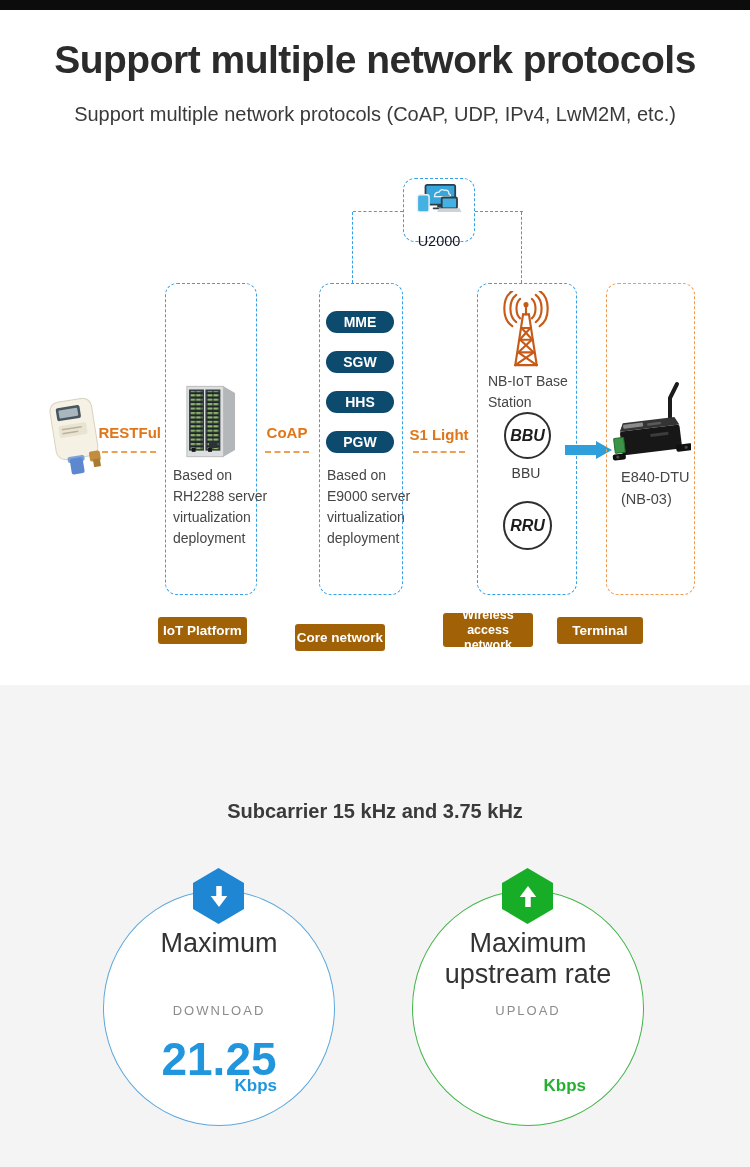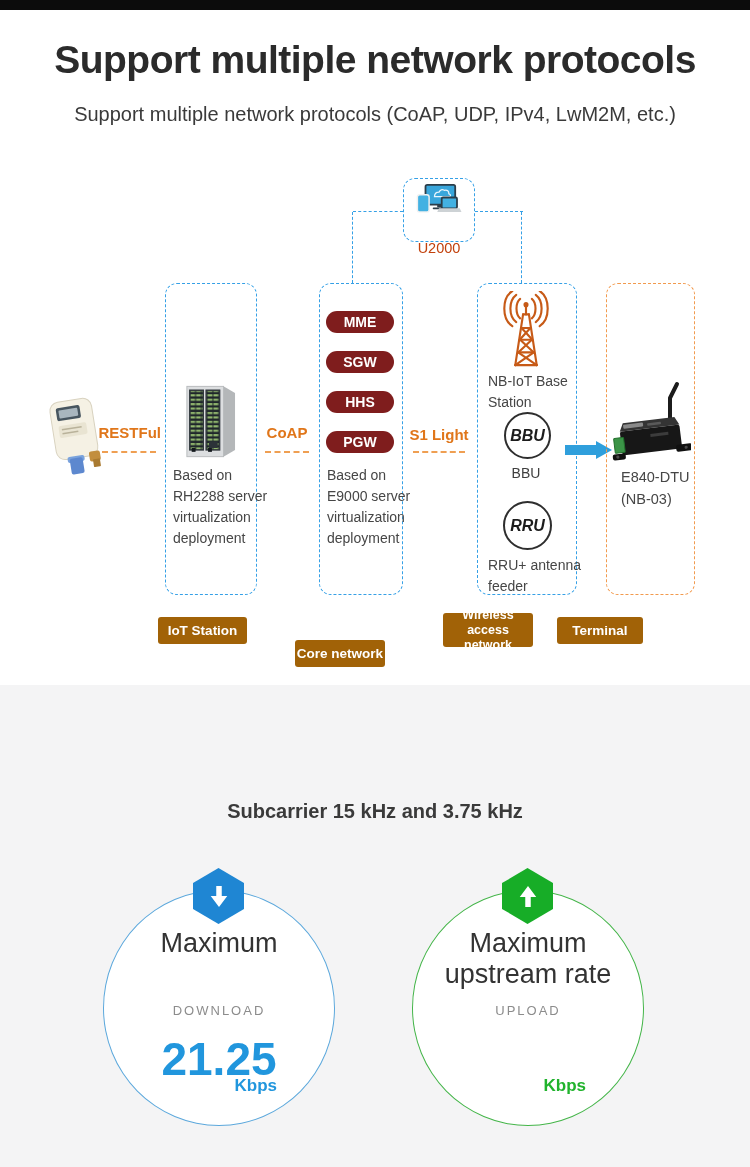--- a/index.html
+++ b/index.html
@@ -12,25 +12,25 @@
   .h1{left:0;top:38px;width:750px;text-align:center;font-size:39px;font-weight:bold;color:#2b2b2b;letter-spacing:-0.5px;}
   .sub{left:0;top:103px;width:750px;text-align:center;font-size:20px;color:#3a3a3a;}
   .h2{left:0;top:736px;width:750px;text-align:center;font-size:41px;font-weight:bold;color:#2b2b2b;}
   .sub2{left:0;top:800px;width:750px;text-align:center;font-size:20px;color:#3a3a3a;font-weight:bold;}
   
   .dash-blue{border:1.5px dashed #35a0e6;border-radius:12px;}
   .dash-orange{border:1.5px dashed #f29a4e;border-radius:12px;}
   .conn-h{height:0;border-top:1.5px dashed #35a0e6;}
   .conn-v{width:0;border-left:1.5px dashed #35a0e6;}
   .u2000-box{left:403px;top:178px;width:72px;height:64px;text-align:center;padding-top:5px;box-sizing:border-box;}
-  .u2000-label{font-size:14.5px;color:#c2410c;margin-top:16px;}
+  .u2000-label{font-size:14.5px;color:#0f172a;margin-top:9px;}
   .proto{color:#e0761a;font-weight:bold;font-size:15px;text-align:center;}
   .proto-line{height:0;border-top:2.5px dashed #ef9f52;}
   .desc{font-size:14px;line-height:21px;color:#464646;}
-  .pill{width:68px;height:22px;margin-bottom:18px;border-radius:11px;background:#7f1d1d;
+  .pill{width:68px;height:22px;margin-bottom:18px;border-radius:11px;background:#0c4a6e;
         color:#fff;font-weight:bold;font-size:14px;line-height:22px;text-align:center;}
   .ring{border:2px solid #2e2e2e;border-radius:50%;display:flex;align-items:center;justify-content:center;
         font-style:italic;font-weight:bold;font-size:16px;color:#1c1c1c;background:#fff;}
   .small-label{font-size:14px;color:#3f3f3f;text-align:center;}
   .arrow-shaft{background:#2f9fdc;}
   .arrow-head{width:0;height:0;border-top:9px solid transparent;border-bottom:9px solid transparent;border-left:16px solid #2f9fdc;}
   .tag{background:#a16207;color:#fff;font-weight:bold;font-size:13.5px;line-height:15px;
        border-radius:3px;display:flex;flex-direction:column;align-items:center;justify-content:center;text-align:center;}
   
   .sec2-bg{left:0;top:685px;width:750px;height:482px;background:#f4f4f5;}
@@ -153,24 +153,20 @@
       <path d="M50 0 C61 7 61 29 50 36"></path>
     </g>
   </svg>
   <div class="abs desc" style="left:488px;top:371px;">
     <div>NB-IoT Base</div>
     <div>Station</div>
   </div>
   <div class="abs ring" style="left:504px;top:412px;width:43px;height:43px;">BBU</div>
   <div class="abs small-label" style="left:477px;top:465px;width:98px;">BBU</div>
   <div class="abs ring" style="left:503px;top:501px;width:45px;height:45px;">RRU</div>
-  <div class="abs desc" style="left:488px;top:555px;">
-    <div>RRU+ antenna</div>
-    <div>feeder</div>
-  </div>
 
   <div class="abs arrow-shaft" style="left:565px;top:445px;width:31px;height:10px;"></div>
   <div class="abs arrow-head" style="left:596px;top:441px;"></div>
 
   <div class="abs dash-orange" style="left:606px;top:283px;width:87px;height:310px;"></div>
   <svg class="abs" style="left:611px;top:378px;" width="80" height="88" viewBox="0 0 80 88">
     <path d="M59 44 L59 20 L66 6" stroke="#1c1c1c" stroke-width="4" fill="none" stroke-linecap="round" stroke-linejoin="round"></path>
     <g transform="rotate(-7 40 62)">
       <polygon points="14,42 66,42 70,50 10,50" fill="#343434"></polygon>
       <rect x="10" y="50" width="60" height="24" rx="2" fill="#171717"></rect>
@@ -182,22 +178,22 @@
       <rect x="64" y="70" width="16" height="7" rx="2" fill="#101010"></rect>
       <circle cx="5" cy="75" r="1.6" fill="#4a4a4a"></circle>
       <circle cx="74" cy="73.5" r="1.6" fill="#4a4a4a"></circle>
     </g>
   </svg>
   <div class="abs desc" style="left:621px;top:467px;font-size:14.5px;line-height:21.5px;">
     <div>E840-DTU</div>
     <div>(NB-03)</div>
   </div>
 
-  <div class="abs tag" style="left:158px;top:617px;width:89px;height:27px;">IoT Station</div>
-  <div class="abs tag" style="left:295px;top:640px;width:90px;height:27px;">Core network</div>
+  <div class="abs tag" style="left:158px;top:617px;width:89px;height:27px;">IoT Platform</div>
+  <div class="abs tag" style="left:295px;top:624px;width:90px;height:27px;">Core network</div>
   <div class="abs tag" style="left:443px;top:613px;width:90px;height:34px;font-size:12.5px;">
     <div>Wireless access</div>
     <div>network</div>
   </div>
   <div class="abs tag" style="left:557px;top:617px;width:86px;height:27px;">Terminal</div>
 
   <div class="abs sec2-bg"></div>
   <div class="abs sub2">Subcarrier 15 kHz and 3.75 kHz</div>
 
   <div class="abs stat blue" style="left:103px;top:868px;">

